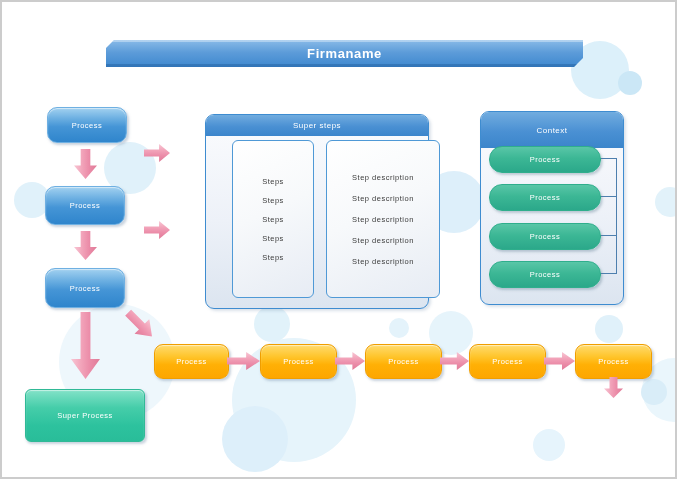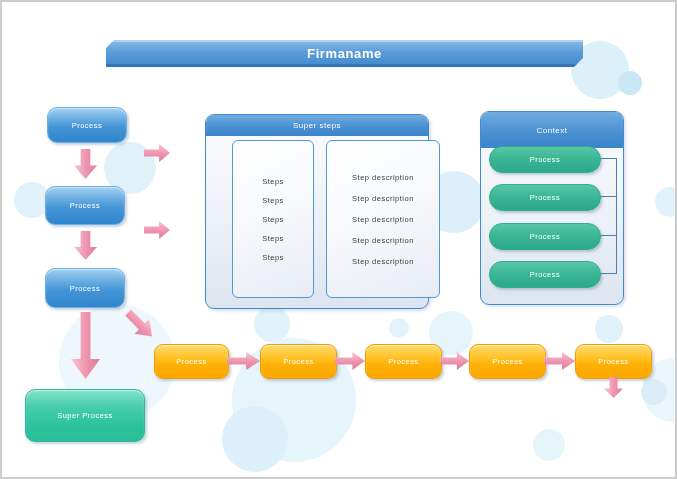--- a/index.html
+++ b/index.html
@@ -103,21 +103,21 @@
   <div class="circle" style="left:531px;top:427px;width:32px;height:32px;background:#e6f4fc;"></div>
 
   <div class="banner">Firmaname</div>
 
   <div class="node blue" style="left:45px;top:105px;width:78px;height:34px;">Process</div>
   <div class="arr vert down" style="left:72px;top:147px;width:23px;height:30px;"></div>
   <div class="node blue" style="left:43px;top:184px;width:78px;height:37px;">Process</div>
   <div class="arr vert down" style="left:72px;top:229px;width:23px;height:29px;"></div>
   <div class="node blue" style="left:43px;top:266px;width:78px;height:38px;">Process</div>
   <div class="arr vert longdown" style="left:69px;top:310px;width:29px;height:67px;"></div>
-  <div class="node super" style="left:23px;top:387px;width:118px;height:51px;">Super Process</div>
+  <div class="node super" style="left:23px;top:387px;width:118px;height:51px;border-radius:6px;">Super Process</div>
 
   <div class="arr right" style="left:142px;top:142px;width:26px;height:18px;"></div>
   <div class="arr right" style="left:142px;top:219px;width:26px;height:18px;"></div>
 
   <div class="arr right diag" style="left:121px;top:312px;width:34px;height:21px;"></div>
 
   <div class="panel" style="left:203px;top:112px;width:224px;height:195px;">
     <div class="panel-header" style="height:21px;">Super steps</div>
     <div class="card" style="left:8px;top:25px;width:82px;height:158px;">
       <div class="card-list">

